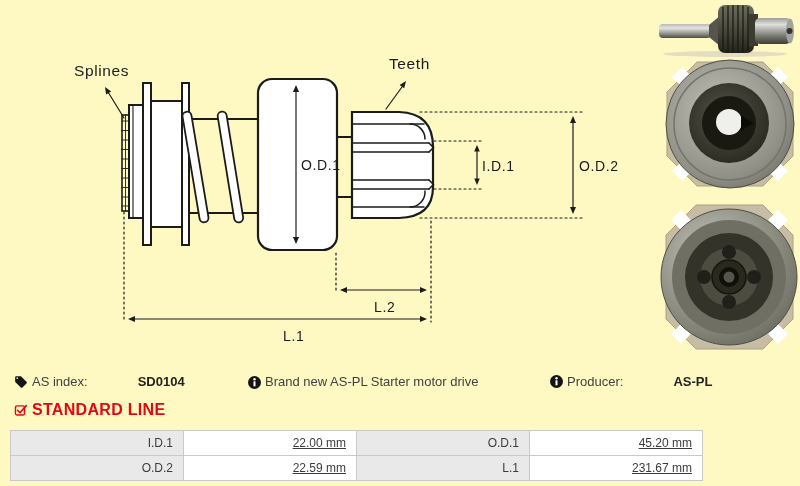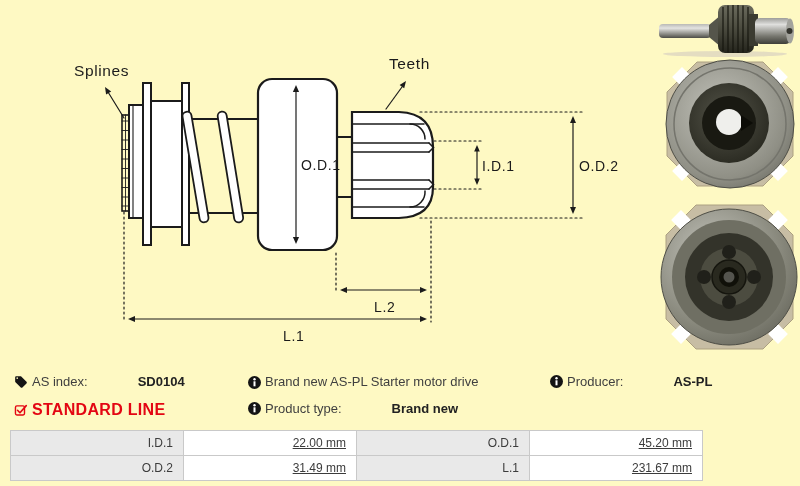--- a/index.html
+++ b/index.html
@@ -272,43 +272,32 @@
   <div class="info-item redline" style="left:14px;top:401px;">
     <span class="icon">
       <svg width="14" height="14" viewBox="0 0 24 24" fill="none" stroke="#e30613">
         <rect x="2.5" y="5" width="15.5" height="15.5" rx="2.5" stroke-width="2.4"></rect>
         <path d="M6,12.5 L10.2,16.7 L21,4.5" stroke-width="2.8" stroke-linecap="round" stroke-linejoin="round"></path>
       </svg>
     </span>
     <span>STANDARD LINE</span>
   </div>
 
-  <div class="info-item" style="left:248px;top:401px;">
-    <span class="icon">
-      <svg width="13" height="13" viewBox="0 0 13 13">
-          <circle cx="6.5" cy="6.5" r="6.5" fill="#141414"></circle>
-          <rect x="5.5" y="5.3" width="2" height="5" fill="#fff"></rect>
-          <circle cx="6.5" cy="3.2" r="1.2" fill="#fff"></circle>
-        </svg>
-    </span>
-    <span>Product type:</span>
-    <span class="bold">Brand new</span>
-  </div>
 
 
   <table class="spec-table">
     <tbody>
       <tr>
         <td class="param">I.D.1</td>
         <td class="value">22.00 mm</td>
         <td class="param">O.D.1</td>
         <td class="value">45.20 mm</td>
       </tr>
       <tr>
         <td class="param">O.D.2</td>
-        <td class="value">31.49 mm</td>
+        <td class="value">22.59 mm</td>
         <td class="param">L.1</td>
         <td class="value">231.67 mm</td>
       </tr>
     </tbody>
   </table>
 
 </div>
 
 </body></html>

